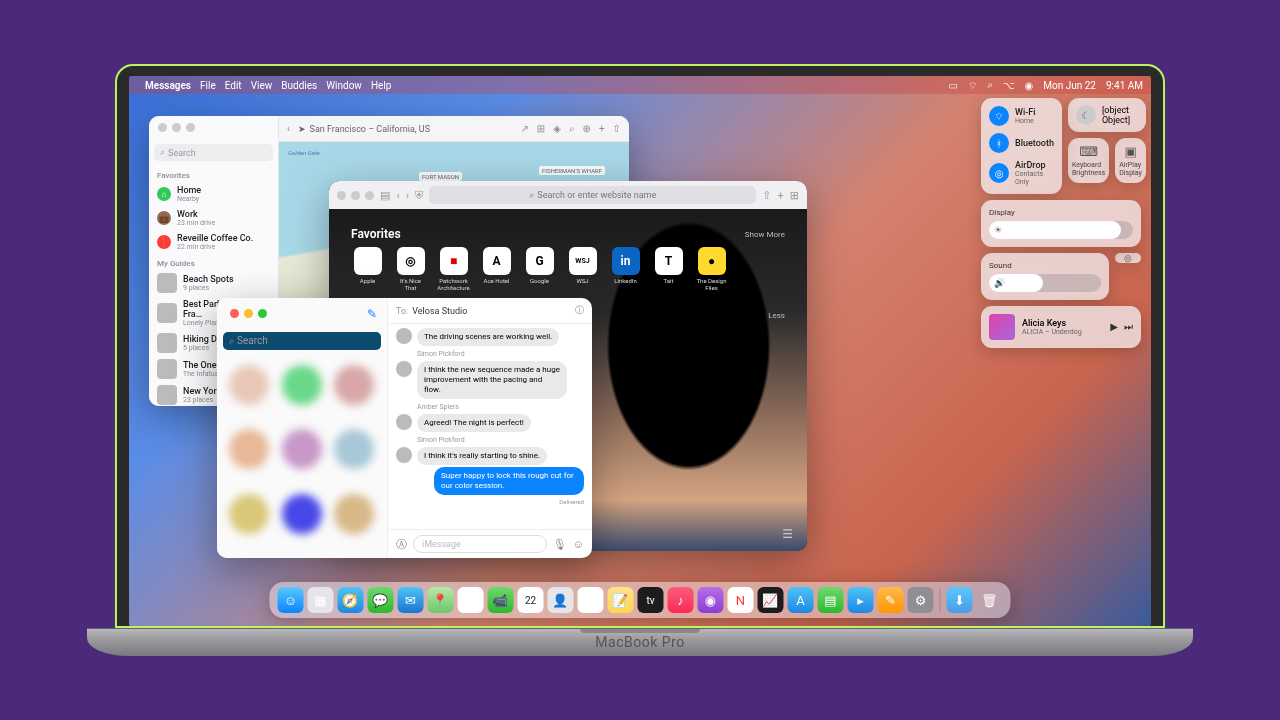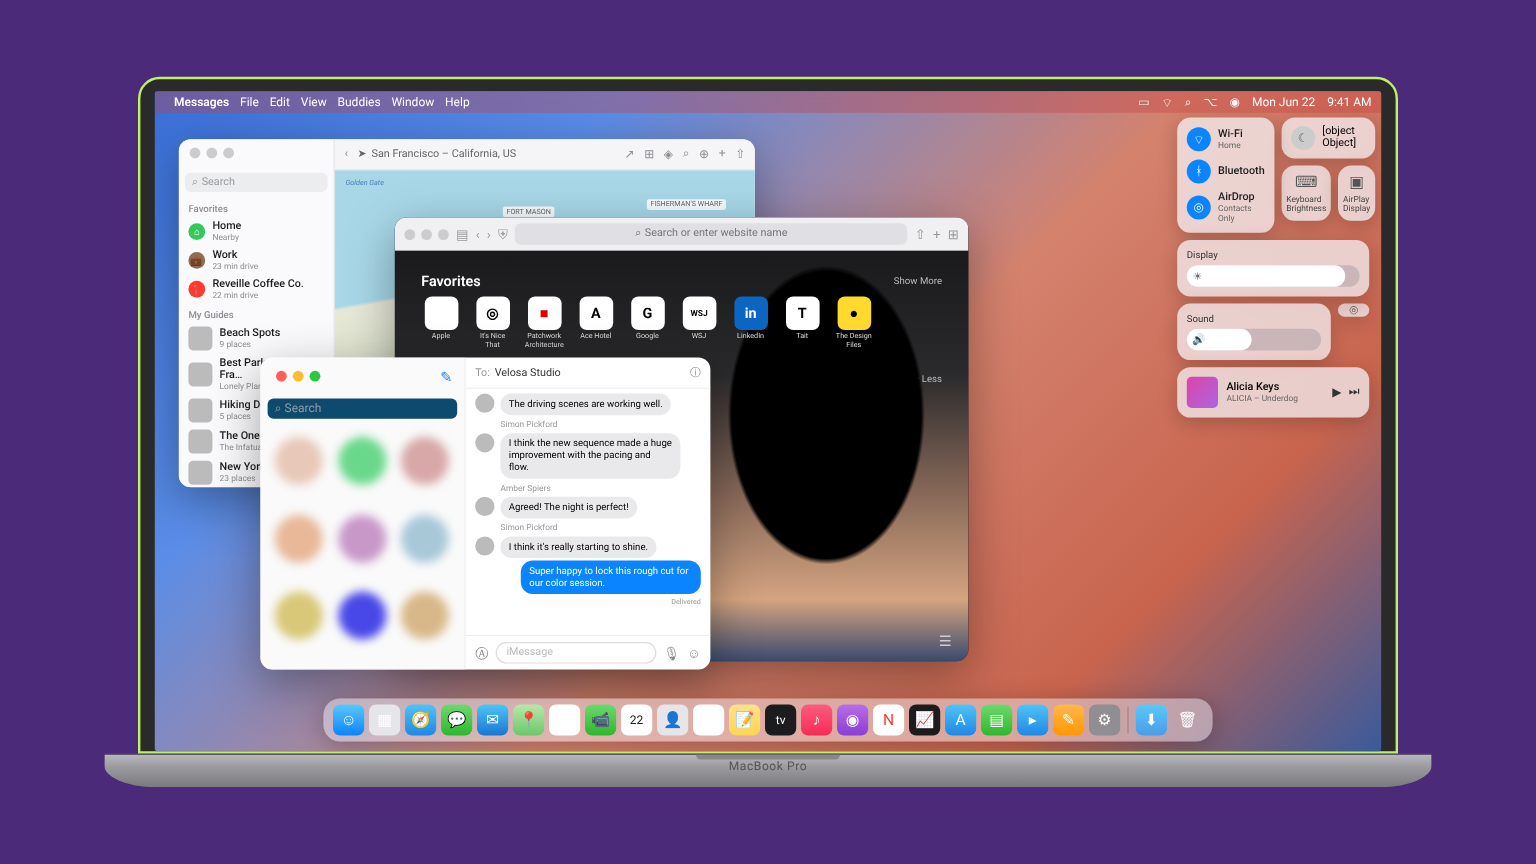--- a/index.html
+++ b/index.html
@@ -1,21 +1,21 @@
 <!DOCTYPE html>
 <html><head>
 <meta charset="utf-8">
 <style>
 *{margin:0;padding:0;box-sizing:border-box;font-family:-apple-system,BlinkMacSystemFont,"Segoe UI",Roboto,sans-serif;-webkit-font-smoothing:antialiased}
 body{width:1280px;height:720px;overflow:hidden;background:#4c2a7a;display:flex;align-items:center;justify-content:center}
 .laptop{width:1050px;position:relative}
 .bezel{background:#2a2a2a;border-radius:18px 18px 0 0;padding:10px 12px 0;border:2px solid #bef264}
 .screen{width:100%;height:550px;background:linear-gradient(135deg,#3a6fd8 0%,#5a8de8 25%,#d4826e 55%,#c8644e 80%,#3a5a9c 100%);position:relative;overflow:hidden;border-radius:2px}
 .base{height:28px;background:linear-gradient(180deg,#b8b8bc 0%,#9a9a9e 40%,#7a7a7e 100%);border-radius:0 0 42px 42px / 0 0 18px 18px;position:relative;margin:0 -28px;border-top:1px solid #666}
-.base-label{position:absolute;left:50%;transform:translateX(-50%);top:5px;color:#555;font-size:10px;letter-spacing:.5px}
+.base-label{position:absolute;left:50%;transform:translateX(-50%);top:5px;color:#555;font-size:14px;letter-spacing:.5px}
 .notch{position:absolute;left:50%;transform:translateX(-50%);top:0;width:120px;height:4px;background:#888;border-radius:0 0 6px 6px}
 
 .menubar{position:absolute;top:0;left:0;right:0;height:18px;background:rgba(200,60,60,.35);backdrop-filter:blur(20px);display:flex;align-items:center;font-size:10px;color:#fff;padding:0 8px;z-index:50}
 .menubar .apple{font-size:11px;margin-right:8px}
 .menubar .mitem{margin-right:9px;cursor:default}
 .menubar .spacer{flex:1}
 .menubar .ricon{margin-left:10px;font-size:10px;opacity:.95}
 .menubar .time{margin-left:10px;font-size:10px}
 
 .win{position:absolute;border-radius:10px;box-shadow:0 12px 40px rgba(0,0,0,.35);overflow:hidden;background:#fff}

